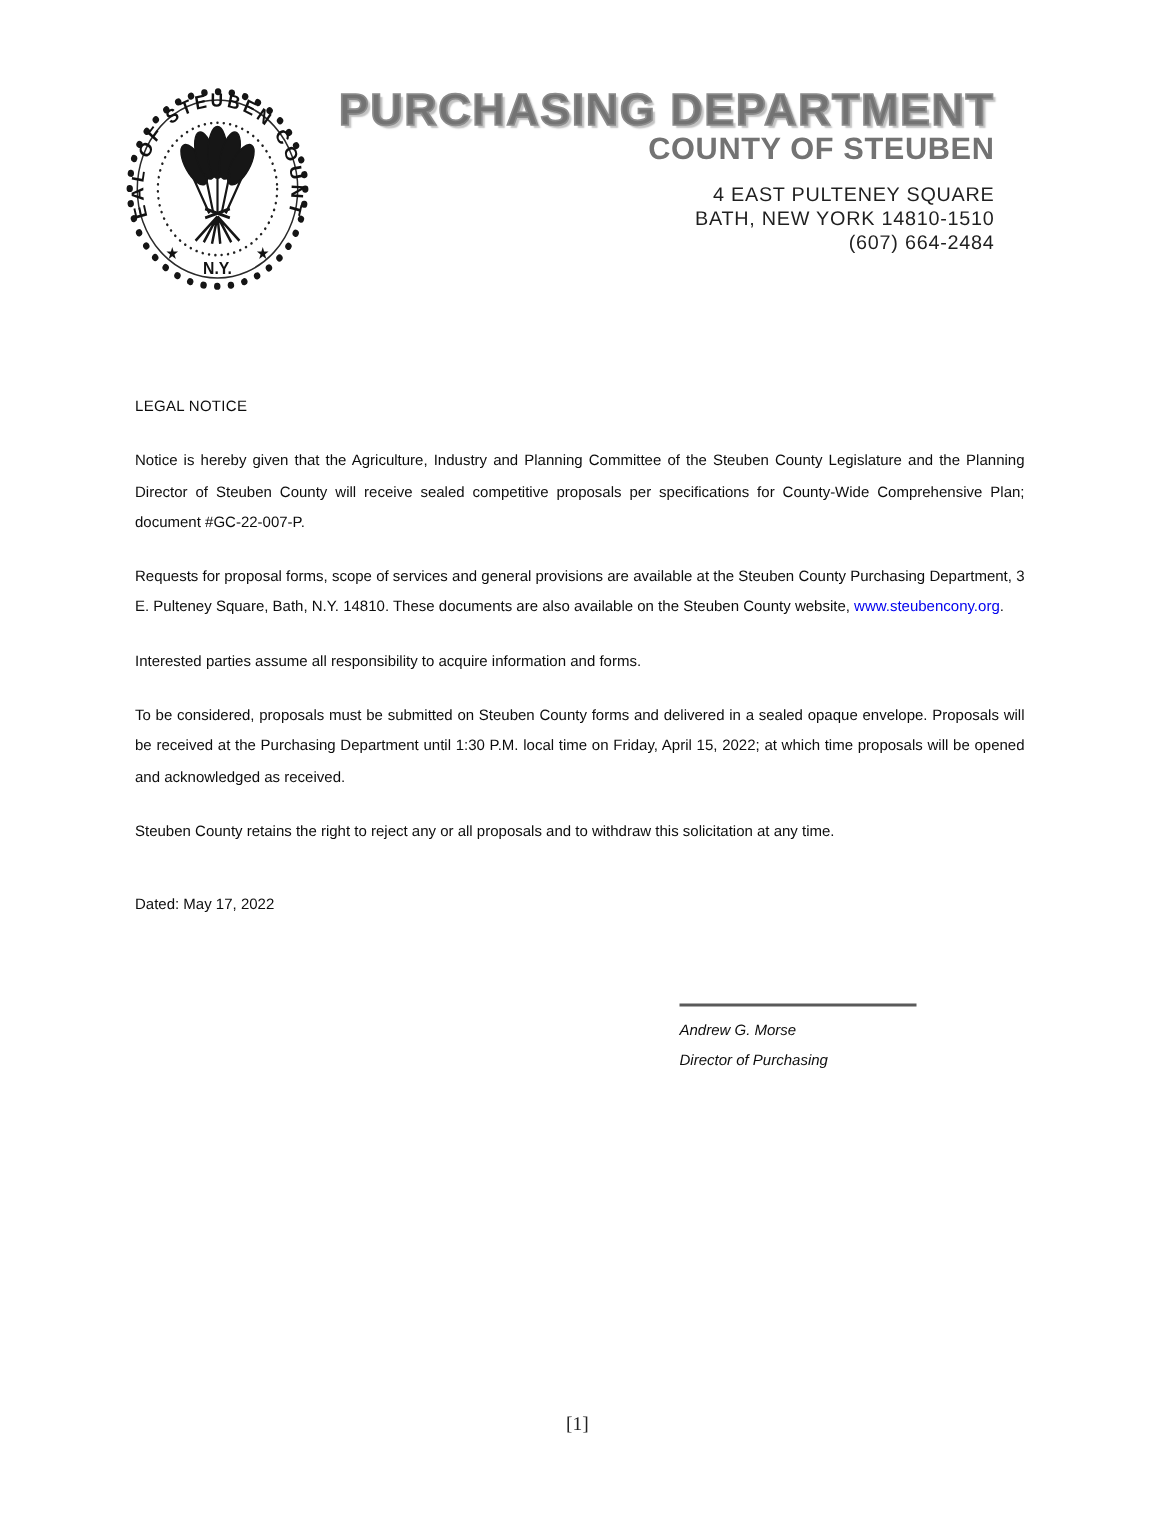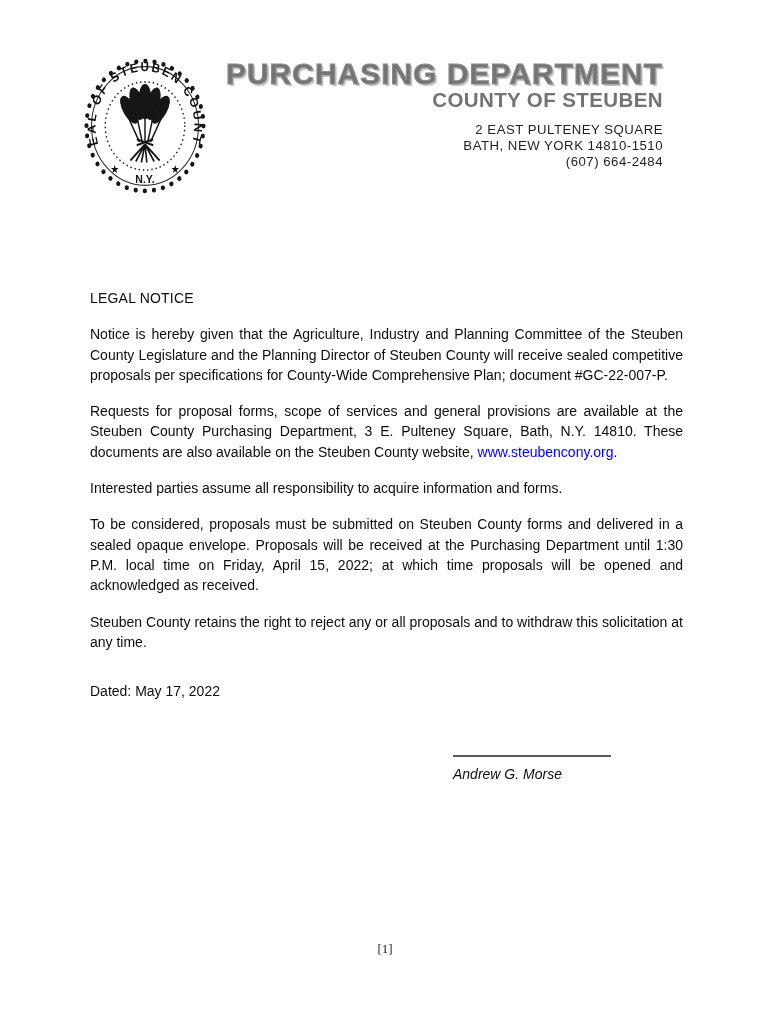--- a/index.html
+++ b/index.html
@@ -55,24 +55,23 @@
     color: #1f1f1f;
     line-height: 16.2px;
   }
 
   
   .letter-body {
     position: absolute;
     left: 90px;
     top: 262px;
     width: 593px;
-    font-size: 14px;
+    font-size: 10px;
     line-height: 20.3px;
     color: #0d0d0d;
-    margin-top: 26px;
   }
   .legal-heading {
     margin-bottom: 16px;
     letter-spacing: 0.2px;
   }
   .letter-body p {
     text-align: justify;
     margin-bottom: 16px;
   }
   .letter-body p.no-justify { text-align: left; }
@@ -148,21 +147,21 @@
       <path d="M61 83 L79 89 M61 89 L79 83" fill="none" stroke-width="2"></path>
 
       <path d="M70 88 L54 104 M70 88 L60 105 M70 88 L66 106 M70 88 L72 106 M70 88 L80 105 M70 88 L86 104" fill="none" stroke-width="1.8"></path>
     </g>
   </svg>
 
   <div class="header-right">
     <div class="dept-title">PURCHASING DEPARTMENT</div>
     <div class="county-title">COUNTY OF STEUBEN</div>
     <div class="address-block">
-      <div>2 EAST PULTENEY SQUARE</div>
+      <div>4 EAST PULTENEY SQUARE</div>
       <div>BATH, NEW YORK 14810-1510</div>
       <div>(607) 664-2484</div>
     </div>
   </div>
 
   <div class="letter-body">
     <div class="legal-heading">LEGAL NOTICE</div>
 
     <p>Notice is hereby given that the Agriculture, Industry and Planning Committee of the Steuben County Legislature and the Planning Director of Steuben County will receive sealed competitive proposals per specifications for County-Wide Comprehensive Plan; document #GC-22-007-P.</p>
 
@@ -172,18 +171,19 @@
 
     <p>To be considered, proposals must be submitted on Steuben County forms and delivered in a sealed opaque envelope.  Proposals will be received at the Purchasing Department until 1:30 P.M. local time on Friday, April 15, 2022; at which time proposals will be opened and acknowledged as received.</p>
 
     <p>Steuben County retains the right to reject any or all proposals and to withdraw this solicitation at any time.</p>
 
     <div class="dated-line">Dated: May 17, 2022</div>
 
     <div class="signature-block">
       <div class="signature-rule"></div>
       <div class="signature-name">Andrew G. Morse</div>
+      <div class="signature-title">Director of Purchasing</div>
     </div>
   </div>
 
   <div class="page-footer">[1]</div>
 
 </div>
 
 </body></html>

